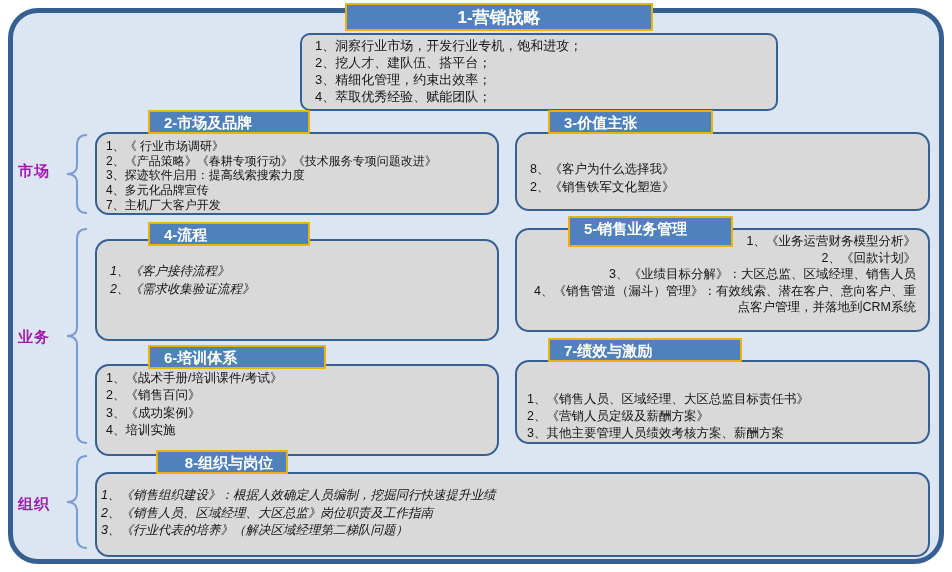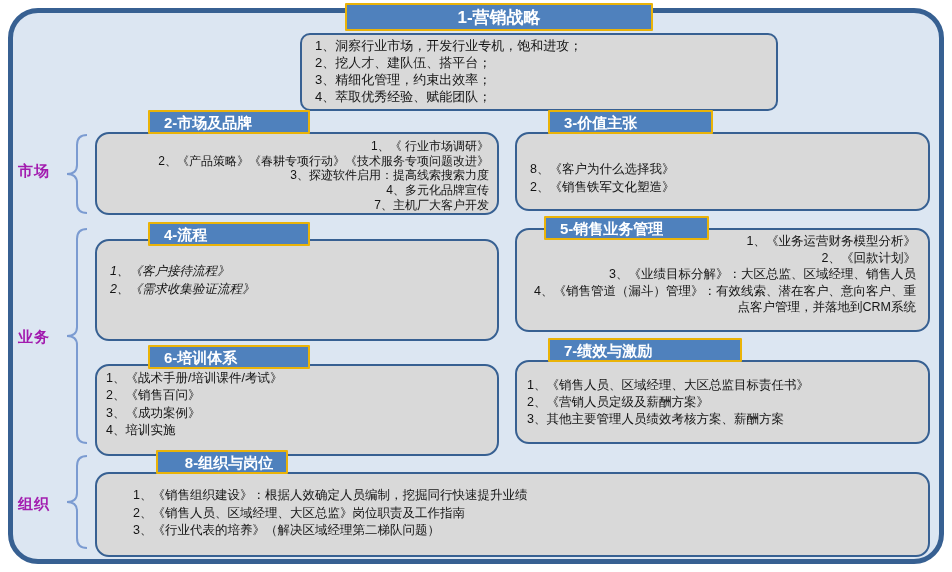--- a/index.html
+++ b/index.html
@@ -23,39 +23,39 @@
 
   .gbox {
     position:absolute; background:#d9d9d9; border:2.5px solid #376092;
     border-radius:14px; z-index:2; color:#111; overflow:hidden;
   }
   .gbox .item { font-size:12.5px; color:#141414; }
 
   .box-main { border-radius:10px; padding:2px 10px 0 13px; }
   .box-main .item { line-height:17px; font-size:13px; }
 
-  .box-s2 { padding:5px 8px 0 9px;text-align:right; }
+  .box-s2 { padding:5px 8px 0 9px; }
   .box-s2 .item { font-size:12px; line-height:14.7px; }
 
   .box-s3 { padding:26px 10px 0 13px; }
   .box-s3 .item { line-height:18px; }
 
   .box-s4 { padding:21px 10px 0 13px; }
   .box-s4 .item { line-height:18px;font-style:italic; }
 
   .box-s5 { padding:3px 12px 0 8px; }
   .box-s5 .item { line-height:16.6px;text-align:right; }
 
   .box-s6 { padding:4px 10px 0 9px; }
   .box-s6 .item { line-height:17.3px; }
 
-  .box-s7 { padding:15px 10px 0 10px; }
+  .box-s7 { padding:29px 10px 0 10px; }
   .box-s7 .item { line-height:17px; }
 
-  .box-s8 { padding:13px 14px 0 36px; }
+  .box-s8 { padding:13px 14px 0 4px;font-style:italic; }
   .box-s8 .item { line-height:17.5px; }
 
   .row-label {
     position:absolute; font-size:15px; font-weight:600; color:#a21caf;
     letter-spacing:1px; z-index:3;
   }
   .brace { position:absolute; z-index:3; }
   .brace svg { display:block; }
 </style>
 </head>
@@ -108,29 +108,29 @@
     <div class="item">8、《客户为什么选择我》</div>
     <div class="item">2、《销售铁军文化塑造》</div>
   </div>
 
   <div class="hdr" style="left:148px; top:222px; width:162px; height:24px;">4-流程</div>
   <div class="gbox box-s4" style="left:95px; top:239px; width:404px; height:102px;">
     <div class="item">1、《客户接待流程》</div>
     <div class="item">2、《需求收集验证流程》</div>
   </div>
 
-  <div class="hdr" style="left:544px; top:216px; width:165px; height:24px;">5-销售业务管理</div>
+  <div class="hdr" style="left:568px; top:216px; width:165px; height:31px;">5-销售业务管理</div>
   <div class="gbox box-s5" style="left:515px; top:228px; width:415px; height:104px;">
     <div class="item">1、《业务运营财务模型分析》</div>
     <div class="item">2、《回款计划》</div>
     <div class="item">3、《业绩目标分解》：大区总监、区域经理、销售人员</div>
     <div class="item">4、《销售管道（漏斗）管理》：有效线索、潜在客户、意向客户、重点客户管理，并落地到CRM系统</div>
   </div>
 
-  <div class="hdr" style="left:148px; top:345px; width:162px; height:24px;">6-培训体系</div>
+  <div class="hdr" style="left:148px; top:345px; width:178px; height:24px;">6-培训体系</div>
   <div class="gbox box-s6" style="left:95px; top:364px; width:404px; height:92px;">
     <div class="item">1、《战术手册/培训课件/考试》</div>
     <div class="item">2、《销售百问》</div>
     <div class="item">3、《成功案例》</div>
     <div class="item">4、培训实施</div>
   </div>
 
   <div class="hdr" style="left:548px; top:338px; width:194px; height:24px;">7-绩效与激励</div>
   <div class="gbox box-s7" style="left:515px; top:360px; width:415px; height:84px;">
     <div class="item">1、《销售人员、区域经理、大区总监目标责任书》</div>

